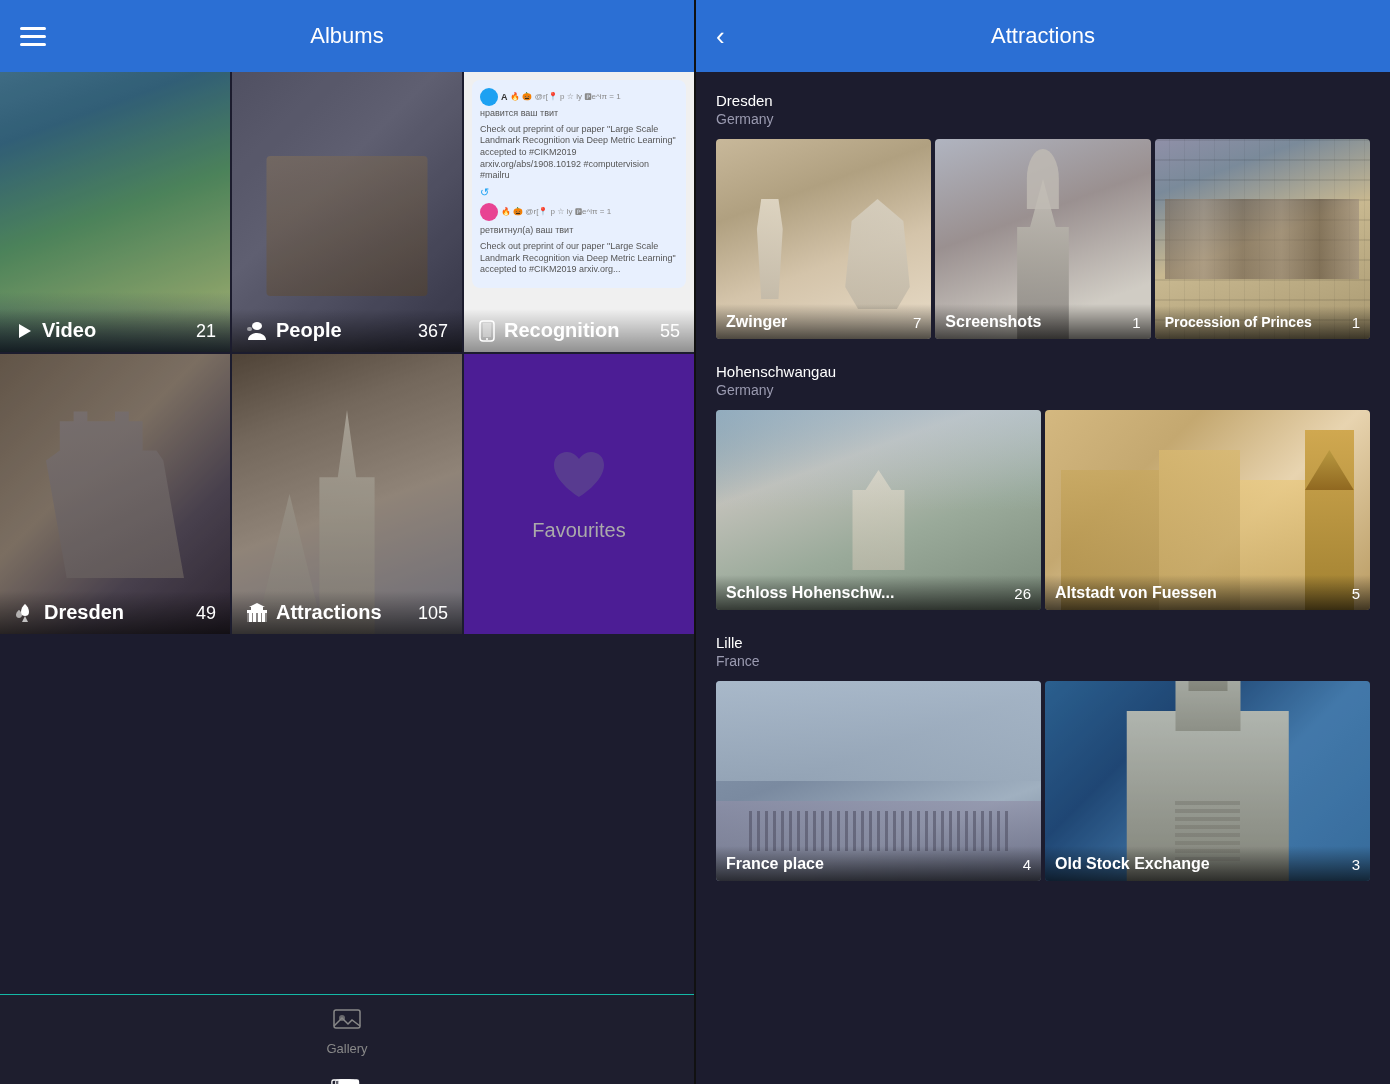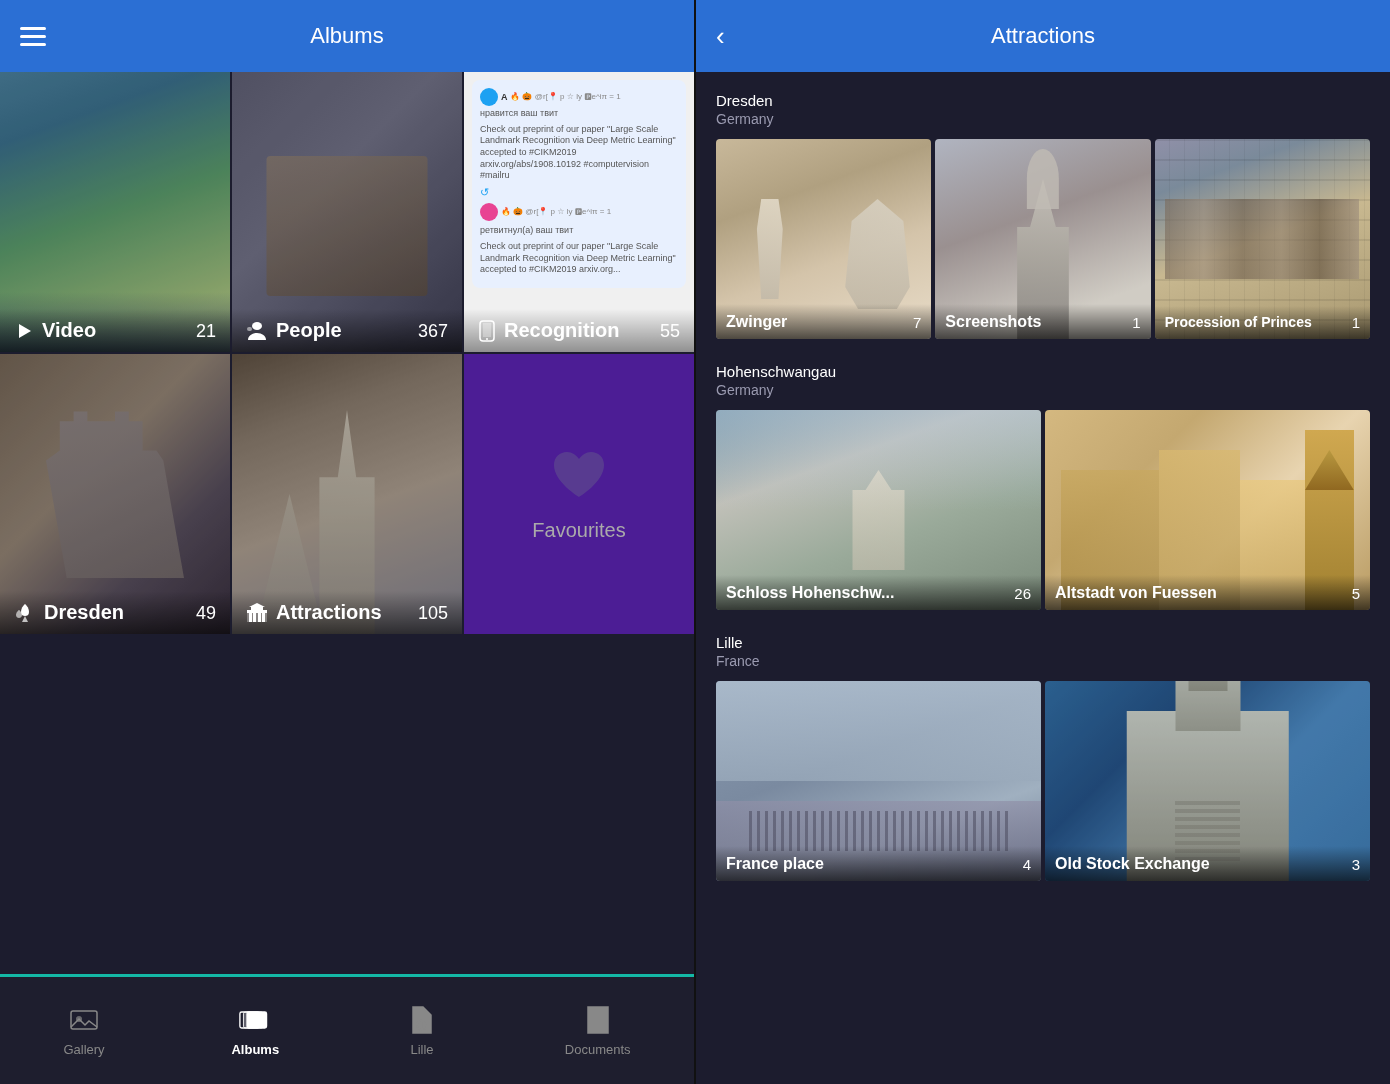--- a/index.html
+++ b/index.html
@@ -122,27 +122,28 @@
     }
 
     .favourites-label {
       color: #aaa;
       font-size: 20px;
       font-weight: 400;
     }
 
     
     .bottom-nav {
-      height: 110px;
+      height: 90px;
       background: #1e1e2e;
-      border-top: 3px solid #14b8a6;
+      border-top: 1px solid #14b8a6;
       display: flex;
       align-items: center;
       justify-content: space-around;
       flex-shrink: 0;
+      flex-direction: column;
     }
 
     .nav-item {
       display: flex;
       flex-direction: column;
       align-items: center;
       gap: 6px;
       cursor: pointer;
       padding: 8px 20px;
     }

